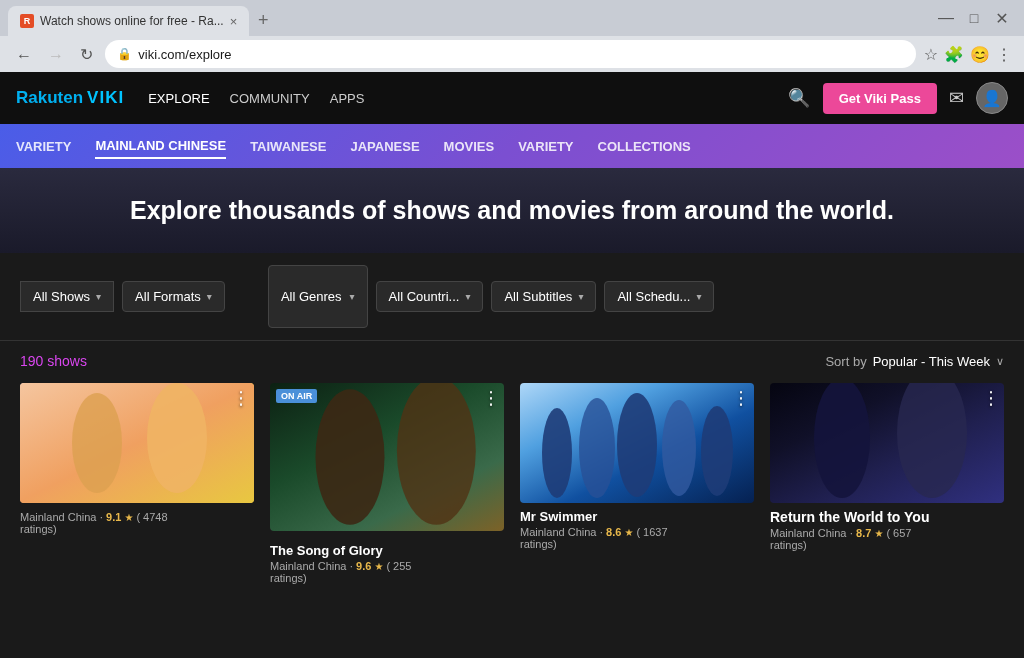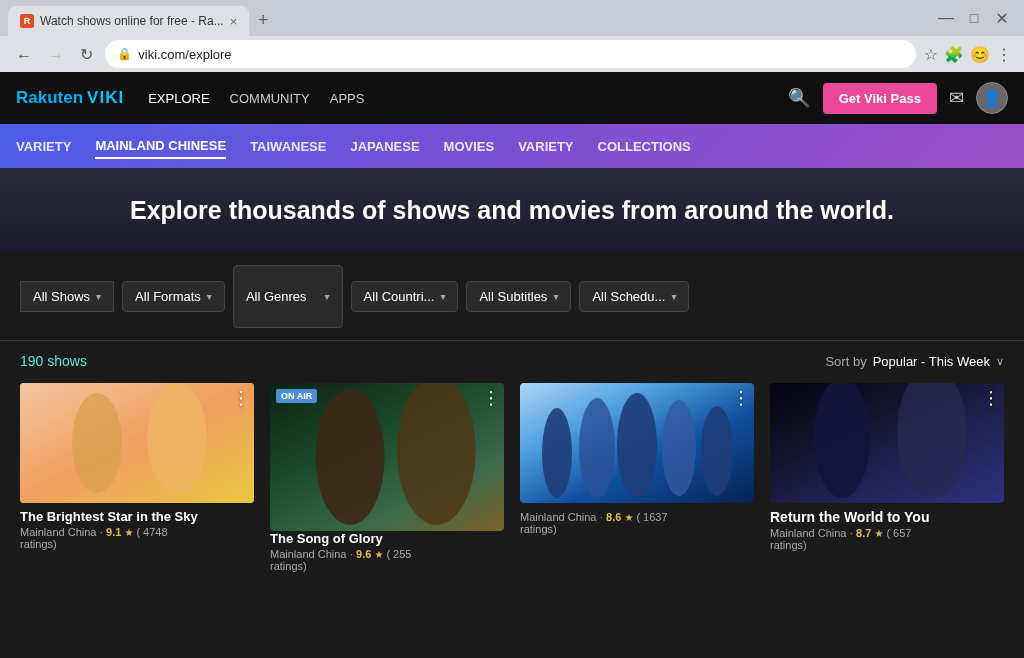--- a/index.html
+++ b/index.html
@@ -79,42 +79,42 @@
 
   <div style="background:#1a1a1a;padding:12px 20px;display:flex;gap:8px;align-items:center;border-bottom:1px solid #333;">
     <div style="display:flex;align-items:center;gap:6px;background:#2a2a2a;border:1px solid #444;border-radius:0;padding:7px 12px;cursor:pointer;font-size:13px;color:#fff;">
       <span>All Shows</span>
       <span style="font-size:10px;color:#aaa;">▾</span>
     </div>
     <div style="display:flex;align-items:center;gap:6px;background:#2a2a2a;border:1px solid #444;border-radius:4px;padding:7px 12px;cursor:pointer;font-size:13px;color:#fff;">
       <span>All Formats</span>
       <span style="font-size:10px;color:#aaa;">▾</span>
     </div>
-    <div style="display:flex;align-items:center;gap:18px;background:#2a2a2a;border:1px solid #444;border-radius:4px;padding:23px 12px;cursor:pointer;font-size:13px;color:#fff;">
+    <div style="display:flex;align-items:center;gap:8px;background:#2a2a2a;border:1px solid #444;border-radius:4px;padding:23px 12px;cursor:pointer;font-size:13px;color:#fff;margin-left:35px;">
       <span>All Genres</span>
       <span style="font-size:10px;color:#aaa;">▾</span>
     </div>
     <div style="display:flex;align-items:center;gap:6px;background:#2a2a2a;border:1px solid #444;border-radius:4px;padding:7px 12px;cursor:pointer;font-size:13px;color:#fff;">
       <span>All Countri...</span>
       <span style="font-size:10px;color:#aaa;">▾</span>
     </div>
     <div style="display:flex;align-items:center;gap:6px;background:#2a2a2a;border:1px solid #444;border-radius:4px;padding:7px 12px;cursor:pointer;font-size:13px;color:#fff;">
       <span>All Subtitles</span>
       <span style="font-size:10px;color:#aaa;">▾</span>
     </div>
     <div style="display:flex;align-items:center;gap:6px;background:#2a2a2a;border:1px solid #444;border-radius:4px;padding:7px 12px;cursor:pointer;font-size:13px;color:#fff;">
       <span>All Schedu...</span>
       <span style="font-size:10px;color:#aaa;">▾</span>
     </div>
   </div>
 
   <div style="background:#1a1a1a;padding:12px 20px;">
 
     <div style="display:flex;align-items:center;justify-content:space-between;margin-bottom:14px;">
-      <span style="font-size:14px;color:#5eead4;">190 shows</span>
+      <span style="font-size:14px;color:#d946ef;">190 shows</span>
       <div style="display:flex;align-items:center;gap:6px;font-size:13px;cursor:pointer;">
         <span style="color:#aaa;">Sort by</span>
         <span style="color:#fff;font-weight:500;">Popular - This Week</span>
         <span style="color:#aaa;font-size:11px;">∨</span>
       </div>
     </div>
 
     <div style="display:grid;grid-template-columns:repeat(4,1fr);gap:16px;">
 
       <div style="cursor:pointer;">
@@ -129,23 +129,20 @@
                 <stop offset="100%" stop-color="#e8c840"></stop>
               </linearGradient>
             </defs>
 
             <ellipse cx="80" cy="60" rx="25" ry="50" fill="rgba(220,160,80,0.8)"></ellipse>
             <ellipse cx="160" cy="55" rx="30" ry="55" fill="rgba(240,180,100,0.9)"></ellipse>
           </svg>
           <button style="position:absolute;top:4px;right:4px;background:none;border:none;color:#fff;cursor:pointer;font-size:18px;text-shadow:0 1px 3px rgba(0,0,0,0.8);">⋮</button>
         </div>
         <div style="padding:6px 0 0 0;">
-          <div style="display:flex;align-items:flex-start;justify-content:space-between;">
-            <span style="font-size:13px;font-weight:600;color:#fff;">The Brightest Star in the Sky</span>
-          </div>
           <div style="font-size:11px;color:#aaa;display:flex;align-items:center;gap:3px;flex-wrap:wrap;margin-top:2px;">
             <span>Mainland China</span>
             <span>·</span>
             <span style="color:#e8b84b;font-weight:bold;">9.1</span>
             <span style="color:#e8b84b;font-size:10px;">★</span>
             <span>(</span>
               <span>4748</span>
           </div>
           <div style="font-size:11px;color:#aaa;">ratings)</div>
         </div>
@@ -162,21 +159,21 @@
                 <stop offset="100%" stop-color="#8b6020"></stop>
               </linearGradient>
             </defs>
             <rect width="240" height="120" fill="url(#g2)"></rect>
             <ellipse cx="90" cy="60" rx="28" ry="55" fill="rgba(60,40,20,0.9)"></ellipse>
             <ellipse cx="160" cy="55" rx="32" ry="60" fill="rgba(80,50,20,0.8)"></ellipse>
           </svg>
           <div style="position:absolute;top:6px;left:6px;background:#4a90d9;color:#fff;font-size:9px;font-weight:bold;padding:2px 5px;border-radius:2px;">ON AIR</div>
           <button style="position:absolute;top:4px;right:4px;background:none;border:none;color:#fff;cursor:pointer;font-size:18px;text-shadow:0 1px 3px rgba(0,0,0,0.8);">⋮</button>
         </div>
-        <div style="padding:0 0 0 0;">
+        <div style="padding:0 0 0 0;margin-top:12px;">
           <div style="display:flex;align-items:flex-start;justify-content:space-between;">
             <span style="font-size:13px;font-weight:600;color:#fff;">The Song of Glory</span>
           </div>
           <div style="font-size:11px;color:#aaa;display:flex;align-items:center;gap:3px;flex-wrap:wrap;margin-top:2px;">
             <span>Mainland China</span>
             <span>·</span>
             <span style="color:#e8b84b;font-weight:bold;">9.6</span>
             <span style="color:#e8b84b;font-size:10px;">★</span>
             <span>(</span>
               <span>255</span>
@@ -200,20 +197,23 @@
 
             <ellipse cx="40" cy="70" rx="15" ry="45" fill="rgba(30,60,120,0.9)"></ellipse>
             <ellipse cx="80" cy="65" rx="18" ry="50" fill="rgba(40,80,150,0.8)"></ellipse>
             <ellipse cx="120" cy="62" rx="20" ry="52" fill="rgba(30,60,120,0.9)"></ellipse>
             <ellipse cx="162" cy="65" rx="17" ry="48" fill="rgba(50,90,160,0.8)"></ellipse>
             <ellipse cx="200" cy="68" rx="16" ry="45" fill="rgba(30,60,120,0.9)"></ellipse>
           </svg>
           <button style="position:absolute;top:4px;right:4px;background:none;border:none;color:#fff;cursor:pointer;font-size:18px;text-shadow:0 1px 3px rgba(0,0,0,0.8);">⋮</button>
         </div>
         <div style="padding:6px 0 0 0;">
+          <div style="display:flex;align-items:flex-start;justify-content:space-between;">
+            <span style="font-size:13px;font-weight:600;color:#fff;">Mr Swimmer</span>
+          </div>
           <div style="font-size:11px;color:#aaa;display:flex;align-items:center;gap:3px;flex-wrap:wrap;margin-top:2px;">
             <span>Mainland China</span>
             <span>·</span>
             <span style="color:#e8b84b;font-weight:bold;">8.6</span>
             <span style="color:#e8b84b;font-size:10px;">★</span>
             <span>(</span>
               <span>1637</span>
           </div>
           <div style="font-size:11px;color:#aaa;">ratings)</div>
         </div>

